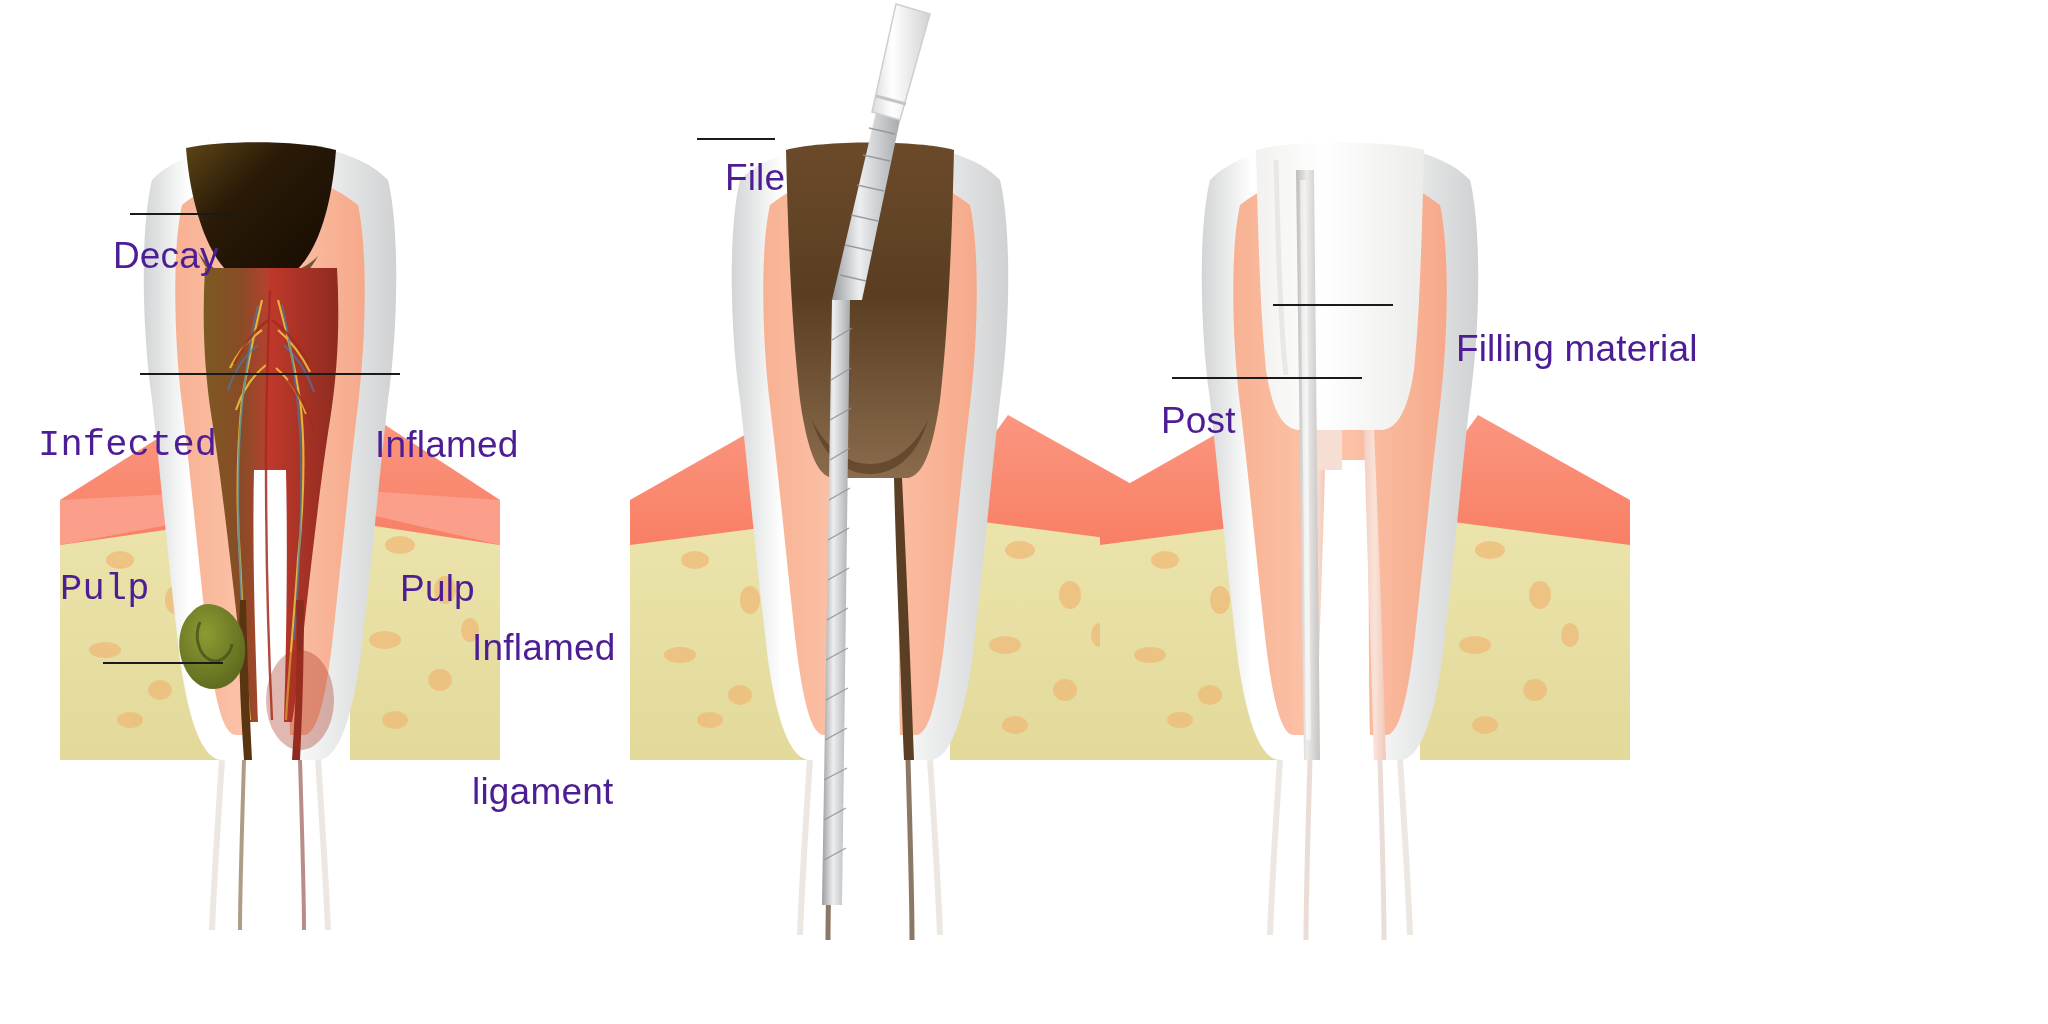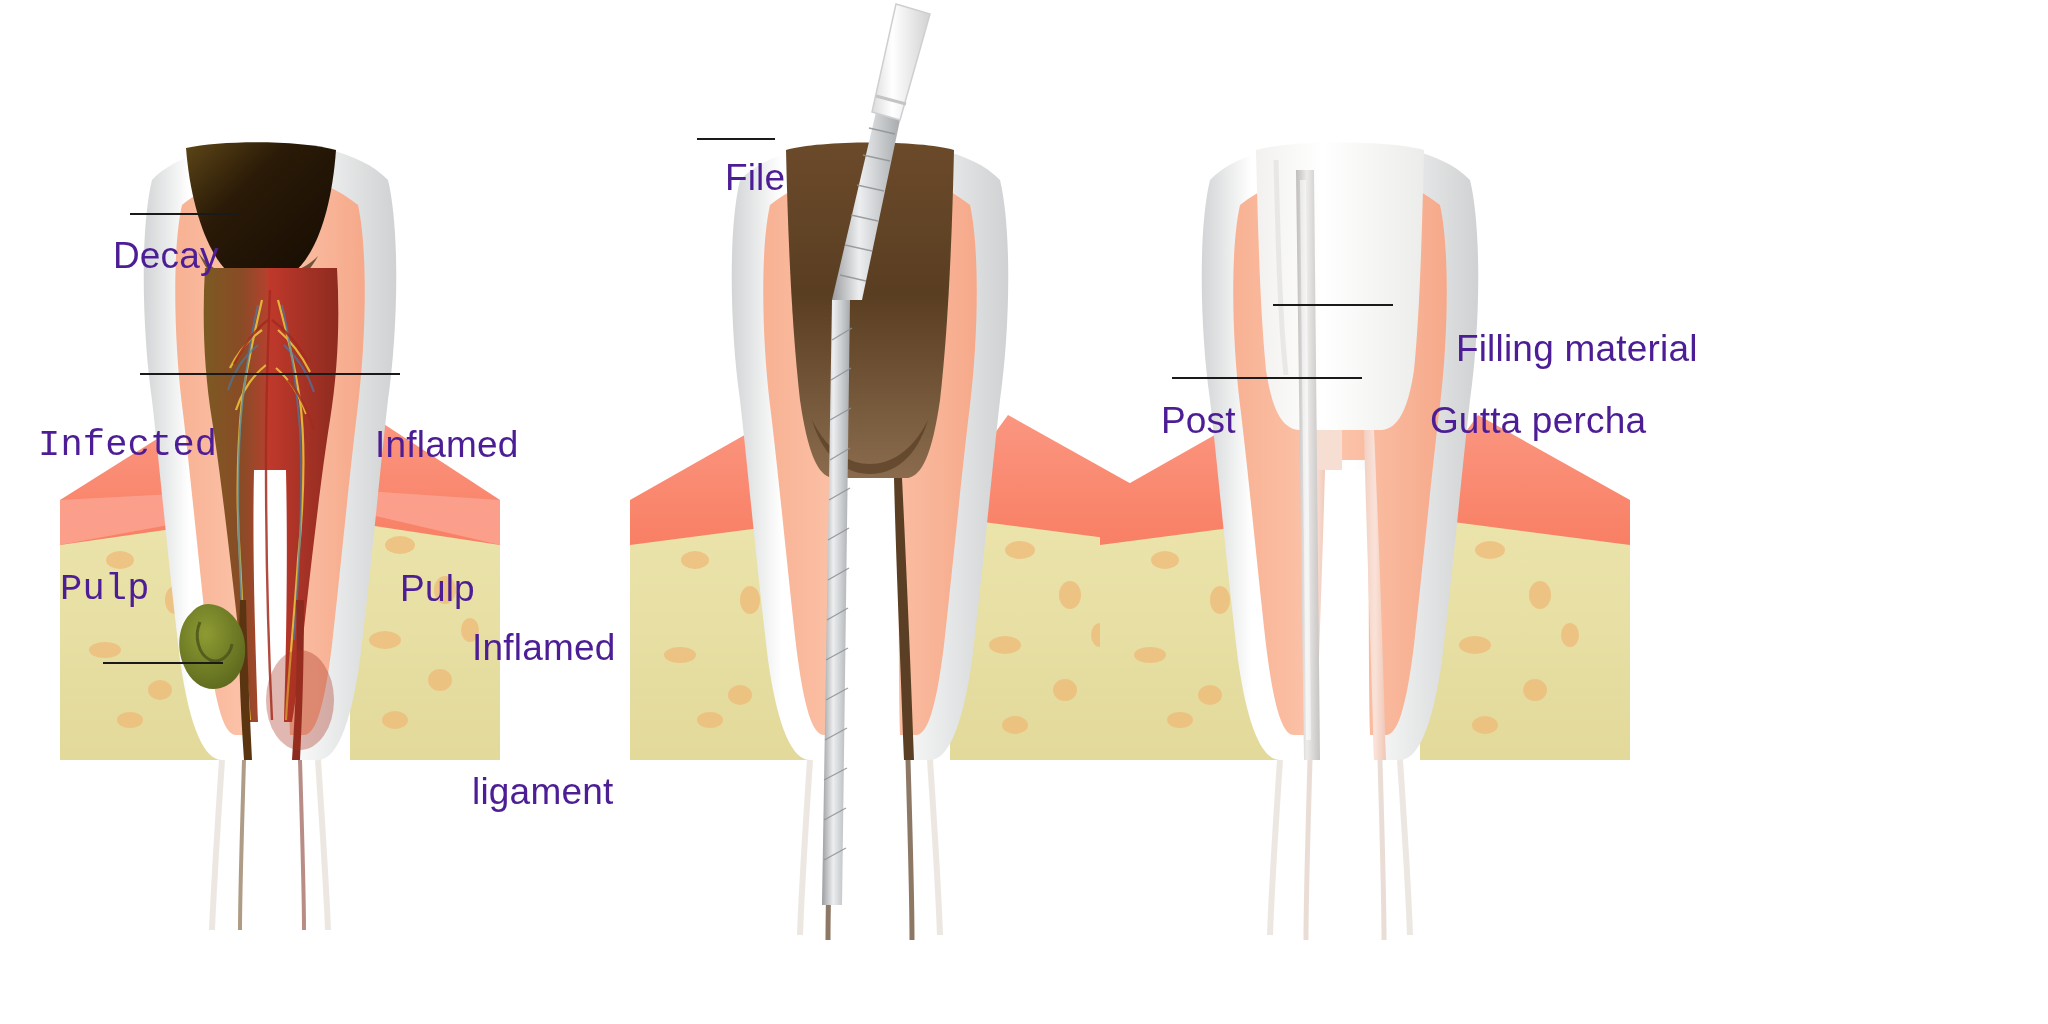--- a/index.html
+++ b/index.html
@@ -399,18 +399,15 @@
     <div class="leader" style="left:193px;top:304px;width:120px;"></div>
     <div class="leader" style="left:92px;top:377px;width:140px;"></div>
     <div class="leader" style="left:212px;top:377px;width:70px;"></div>
 
     <div class="label" style="left:18px;top:355px;">
       <span>Post</span>
     </div>
     <div class="label" style="left:313px;top:283px;">
       <span>Filling material</span>
     </div>
-    <div class="label" style="left:287px;top:355px;">
-      <span>Gutta percha</span>
-    </div>
   </div>
 
 </div>
 
 </body></html>

